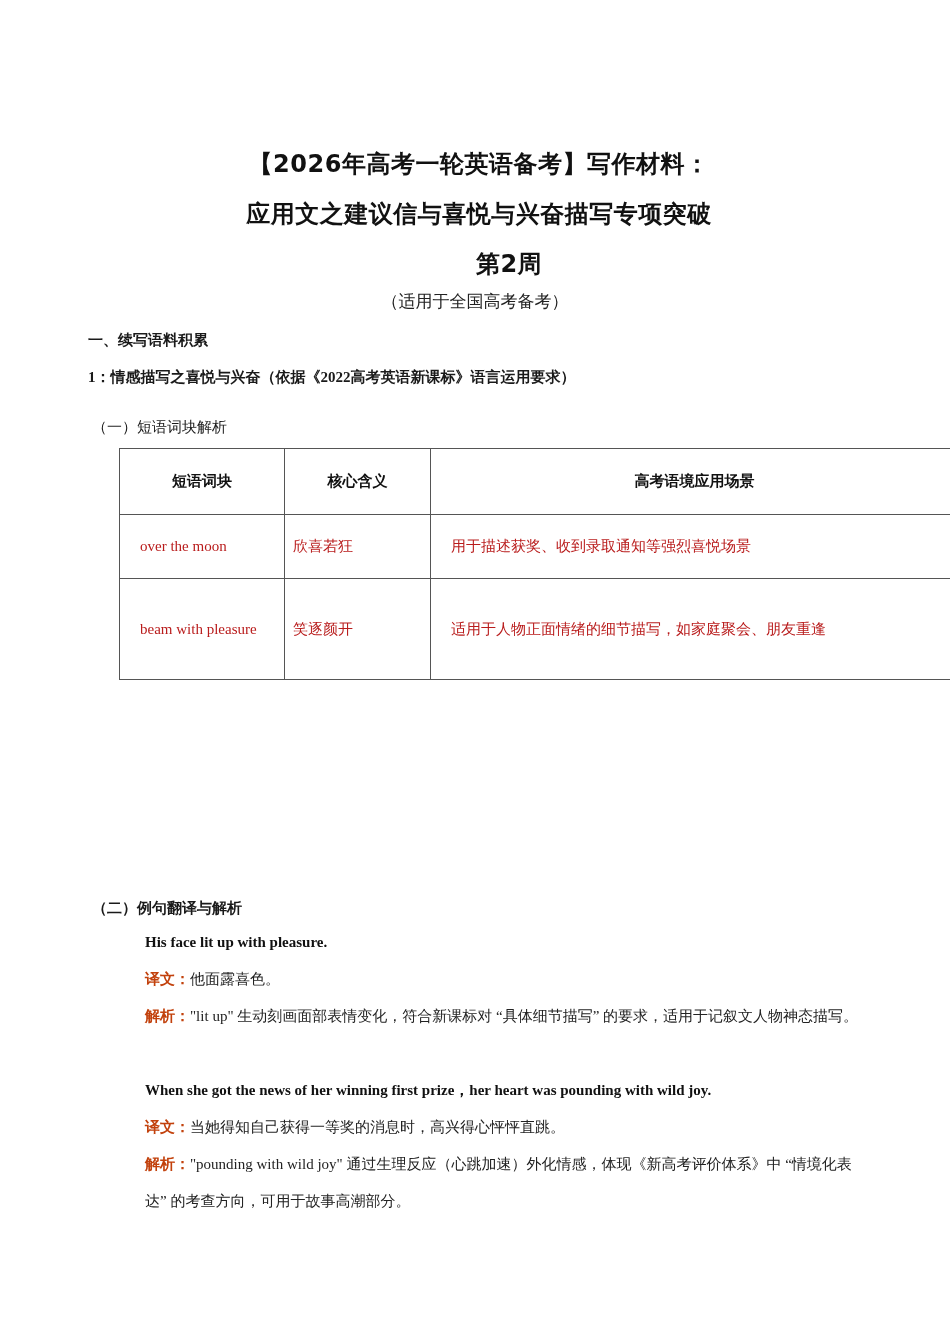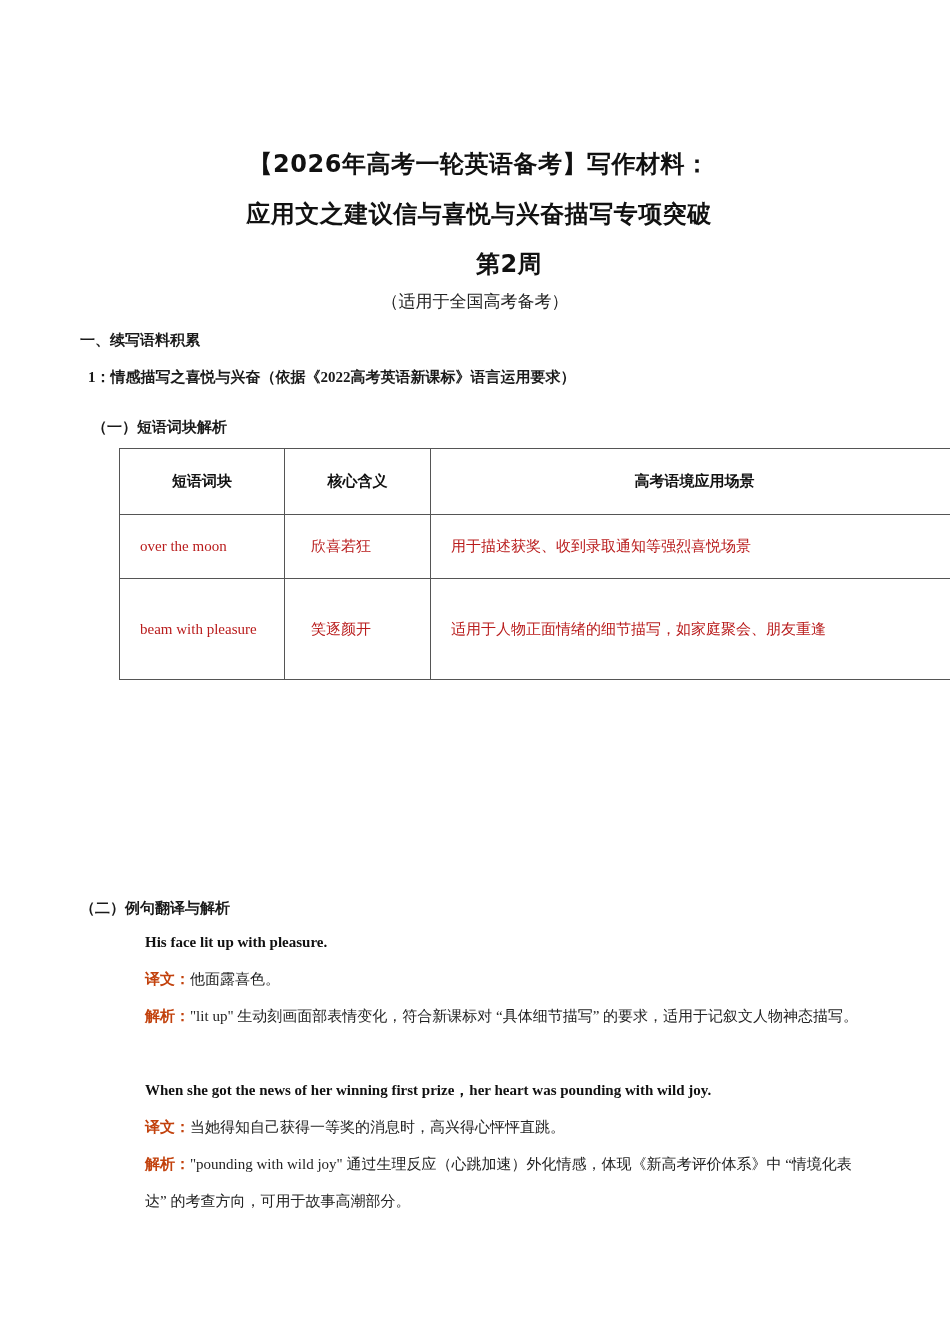--- a/index.html
+++ b/index.html
@@ -14,37 +14,37 @@
       font-weight: bold; font-size: 24px; color: #111;
       letter-spacing: 0.5px;
     }
     .t1 { top: 148px; }
     .t2 { top: 198px; }
     .t3 { top: 248px; padding-left: 30px; }
     .subtitle {
       position: absolute; left: 0; width: 950px; text-align: center; top: 290px;
       font-size: 17px; color: #222;
     }
-    .h1 { position: absolute; left: 80px; top: 331px; font-size: 15px; font-weight: bold; }
+    .h1 { position: absolute; left: 88px; top: 331px; font-size: 15px; font-weight: bold; }
     .h2 { position: absolute; left: 88px; top: 368px; font-size: 15px; font-weight: bold; }
-    .h3 { position: absolute; left: 92px; top: 418px; font-size: 15px; font-weight: bold; }
-    .h4 { position: absolute; left: 80px; top: 899px; font-size: 15px; font-weight: bold; }
+    .h3 { position: absolute; left: 92px; top: 418px; font-size: 15px; font-weight: normal; }
+    .h4 { position: absolute; left: 92px; top: 899px; font-size: 15px; font-weight: bold; }
 
     table.phrases {
       position: absolute; left: 119px; top: 448px; width: 840px;
       border-collapse: collapse; font-size: 15px;
     }
     table.phrases th, table.phrases td {
       border: 1px solid #555; vertical-align: middle;
     }
     table.phrases th {
       height: 63px; font-weight: bold; text-align: center; color: #111;
     }
     table.phrases td { padding: 0 20px; line-height: 37px; color: #b91c1c; }
-    table.phrases td.c2 { padding-left: 26px; }
+    table.phrases td.c2 { padding-left: 8px; }
     .col1 { width: 162px; }
     .col2 { width: 143px; }
     tr.r1 td { height: 63px; }
     tr.rx td { height: 100px; }
 
     .ex {
       position: absolute; left: 145px; width: 715px;
       font-size: 15px; line-height: 37px; color: #222;
     }
     .ex b { color: #c2410c; }

